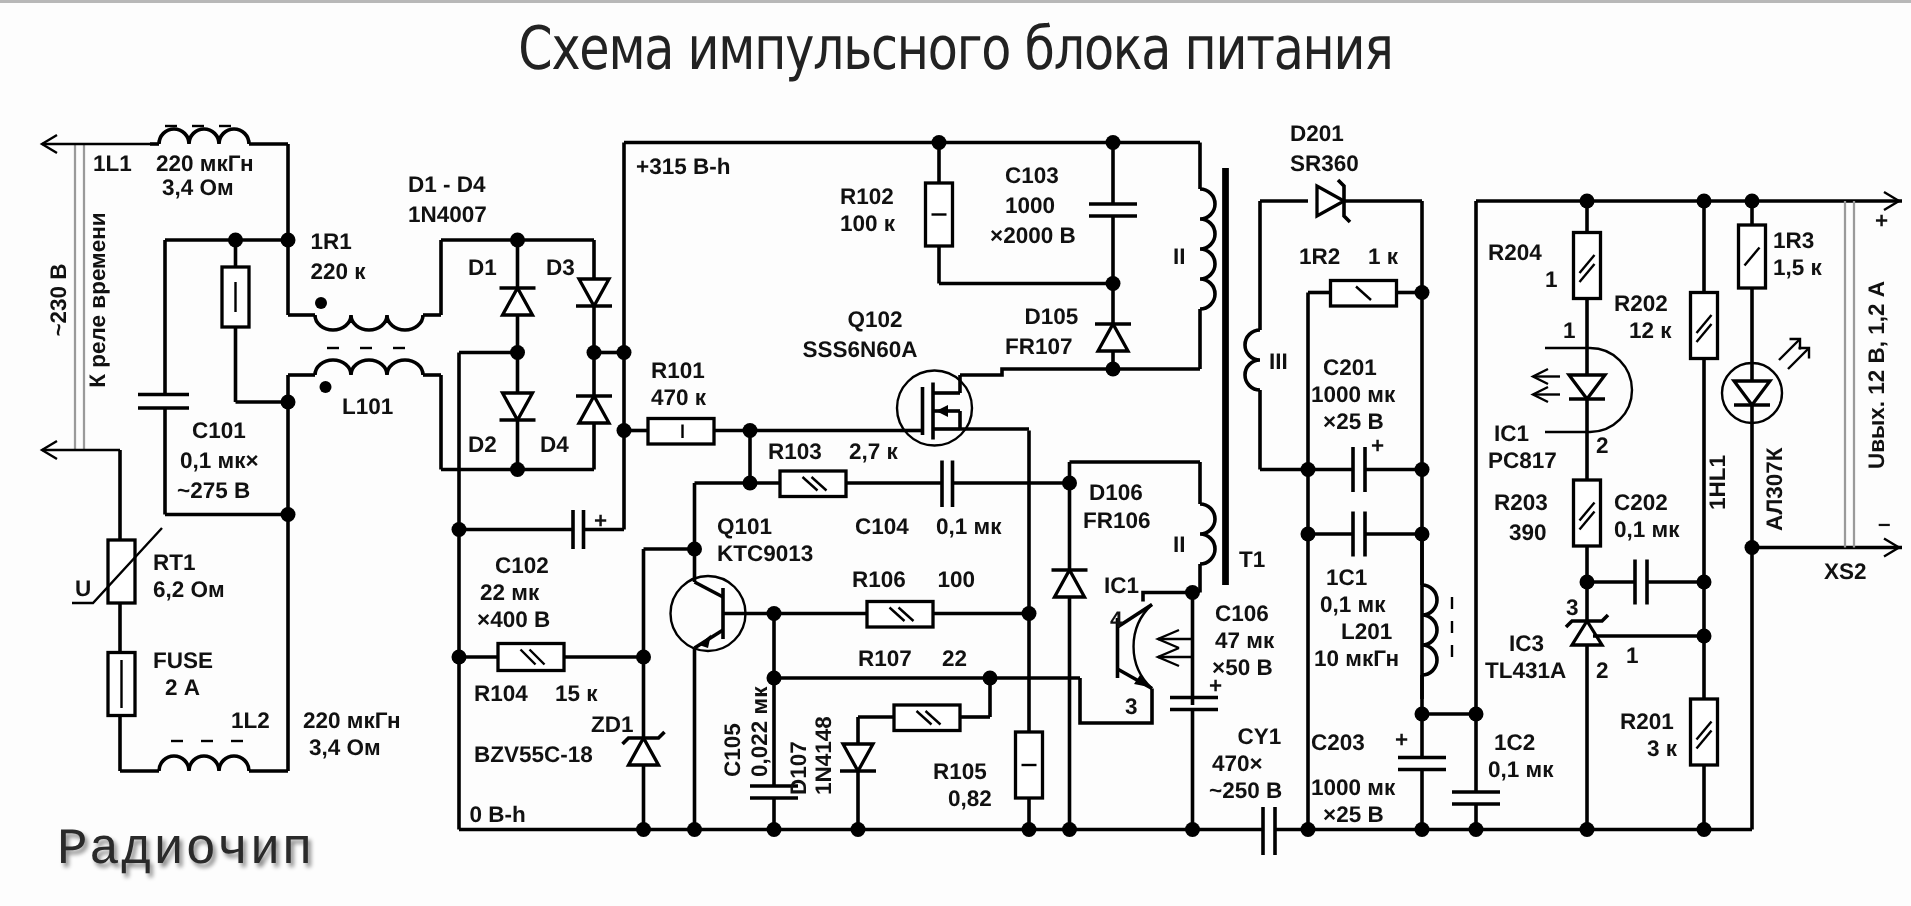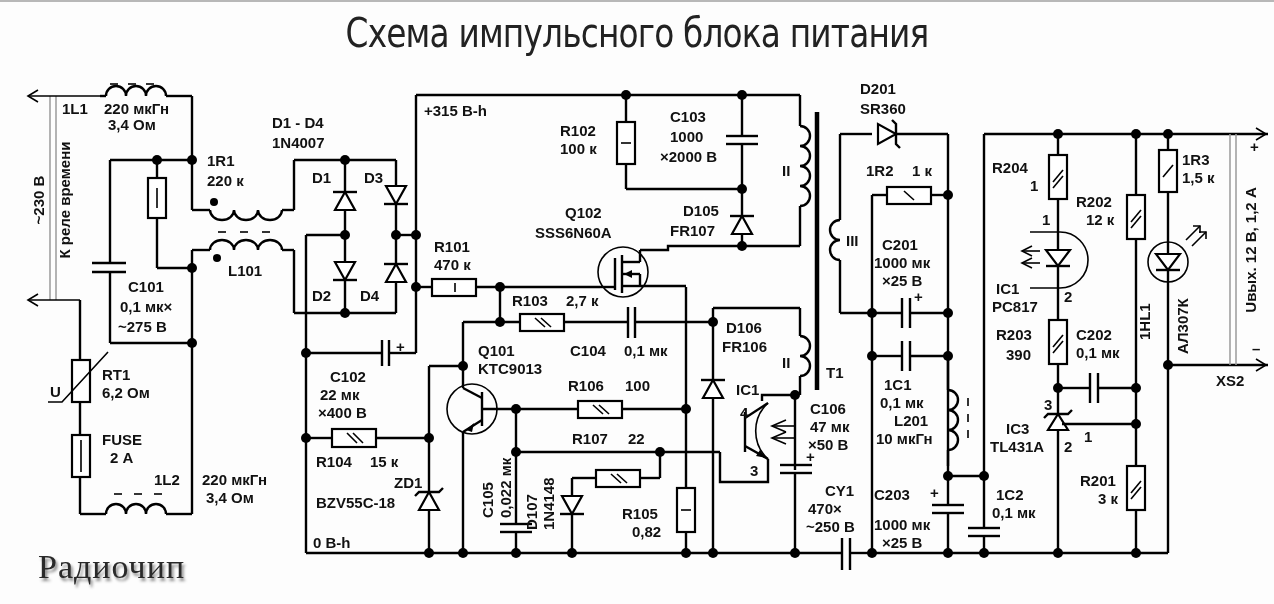--- a/index.html
+++ b/index.html
@@ -1,19 +1,19 @@
 <!DOCTYPE html>
 <html><head>
 <meta charset="utf-8">
 <style>
   html, body { margin:0; padding:0; background:#fdfdfd; }
   body { width:1274px; height:604px; overflow:hidden; position:relative; font-family:"Liberation Sans", sans-serif; }
   #title { position:absolute; left:0; top:10px; width:1274px; text-align:center; font-family:"DejaVu Sans", sans-serif; font-size:40px; color:#222; letter-spacing:-1px; transform:scaleX(0.82); transform-origin:center; }
   #topline { position:absolute; left:0; top:0; width:1274px; height:2px; background:#b8b8b8; }
-  #watermark { position:absolute; left:38px; top:548px; font-family:Liberation Serif, serif; font-size:34px; color:#2a2a2a; text-shadow:2px 3px 3px #888; letter-spacing:1px; }
+  #watermark { position:absolute; left:38px; top:548px; font-family:Liberation Mono, monospace; font-size:34px; color:#2a2a2a; text-shadow:2px 3px 3px #888; letter-spacing:1px; }
   svg { position:absolute; left:0; top:0; }
   .w { stroke:#000; stroke-width:2.4; fill:none; }
   .wt { stroke:#000; stroke-width:1.6; fill:none; }
   .g { stroke:#9a9a9a; stroke-width:1.5; fill:none; }
   .thick { stroke:#000; stroke-width:4.5; }
   .dot { fill:#000; }
   .box { stroke:#000; stroke-width:2.2; fill:#fff; }
   .lbl { font-family:"Liberation Sans", sans-serif; font-weight:bold; font-size:15px; fill:#111; }
 </style>
 </head>

